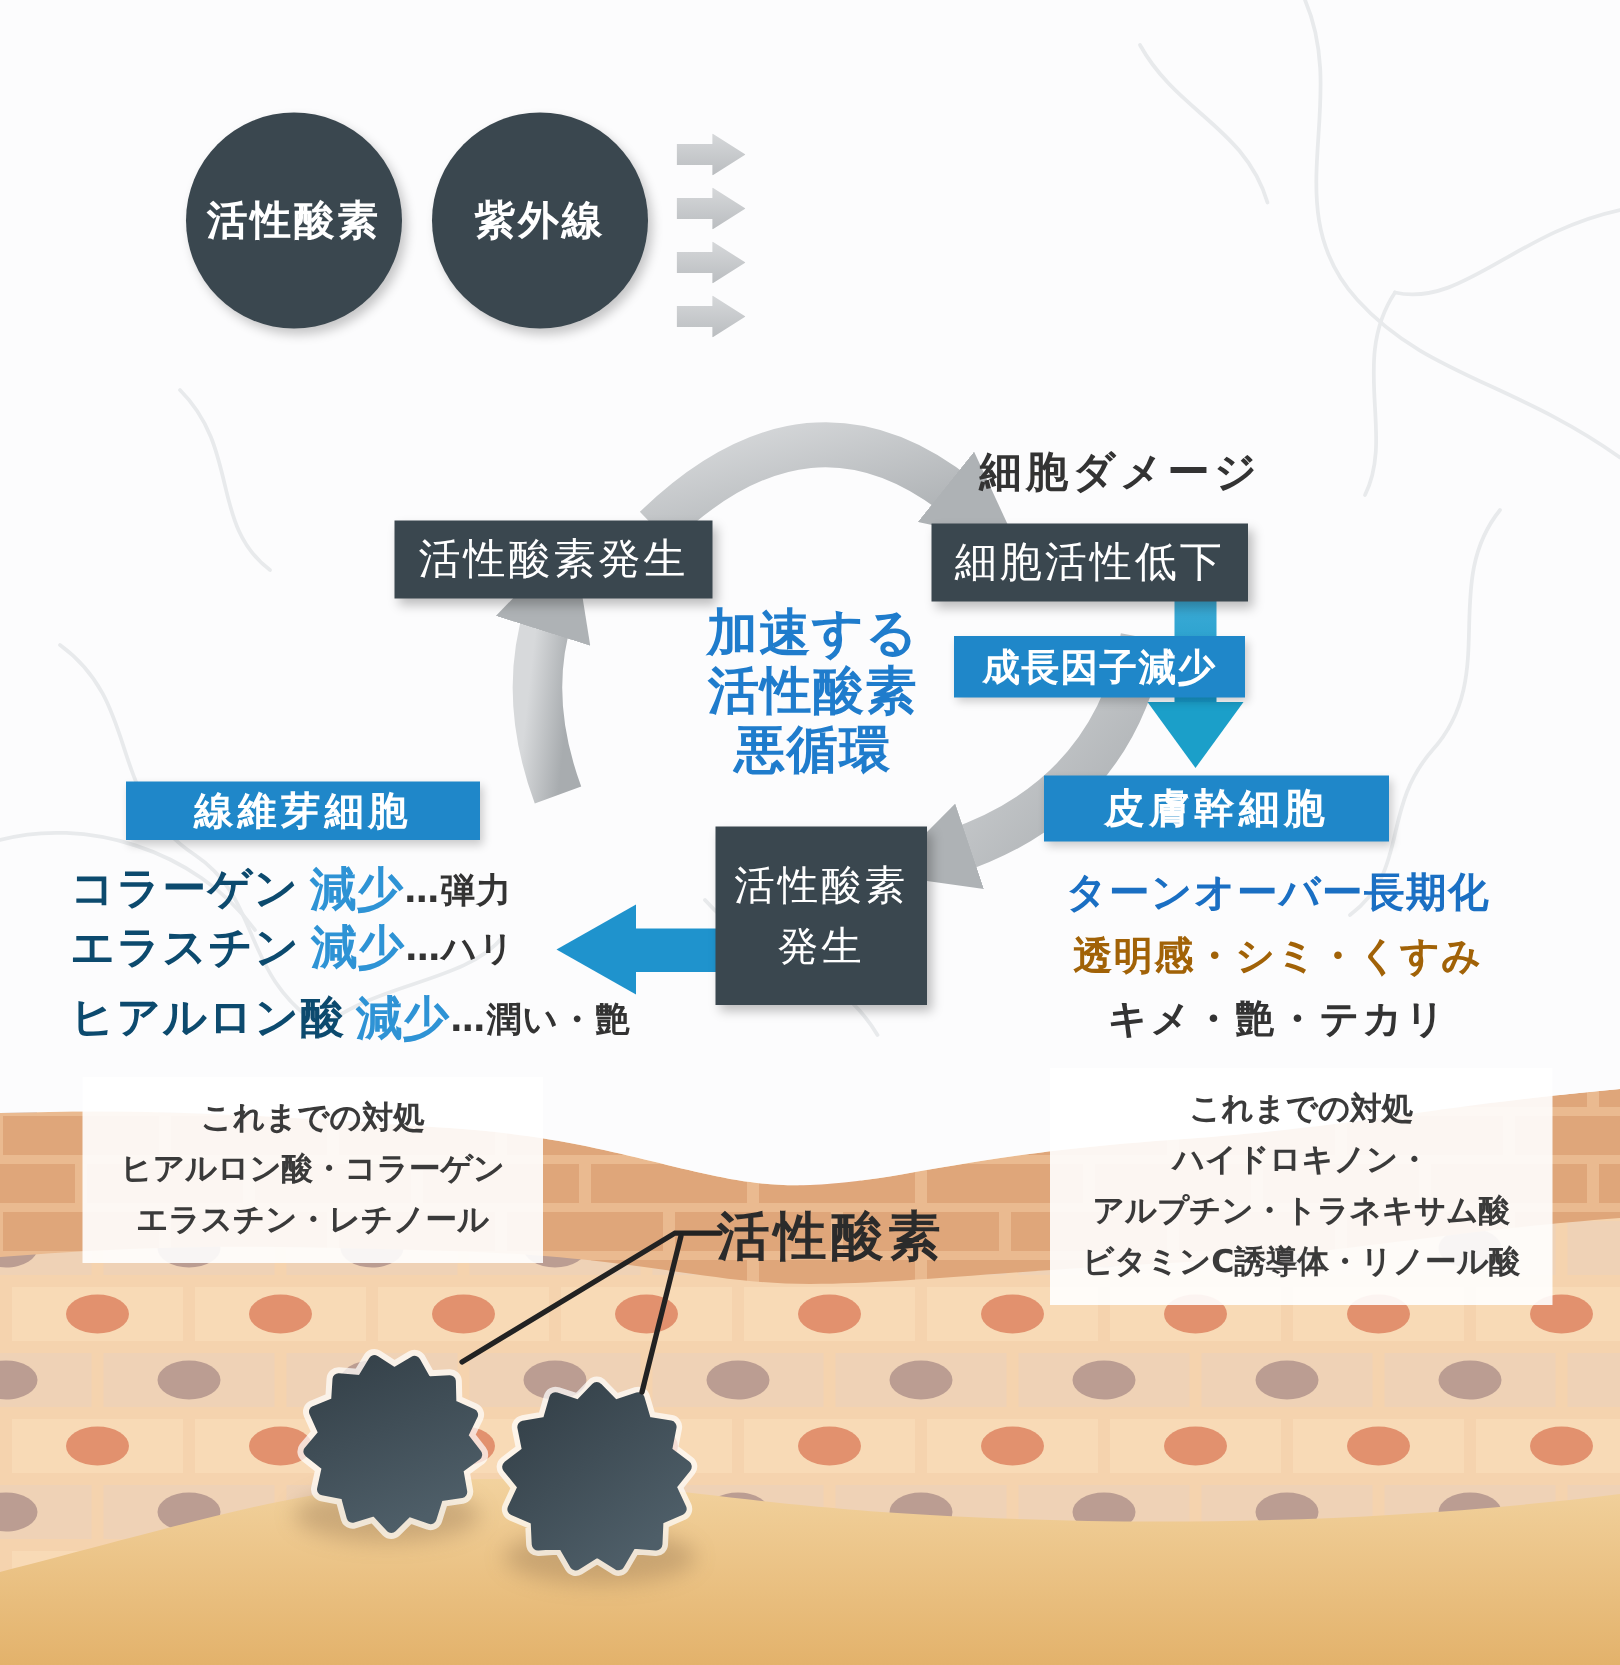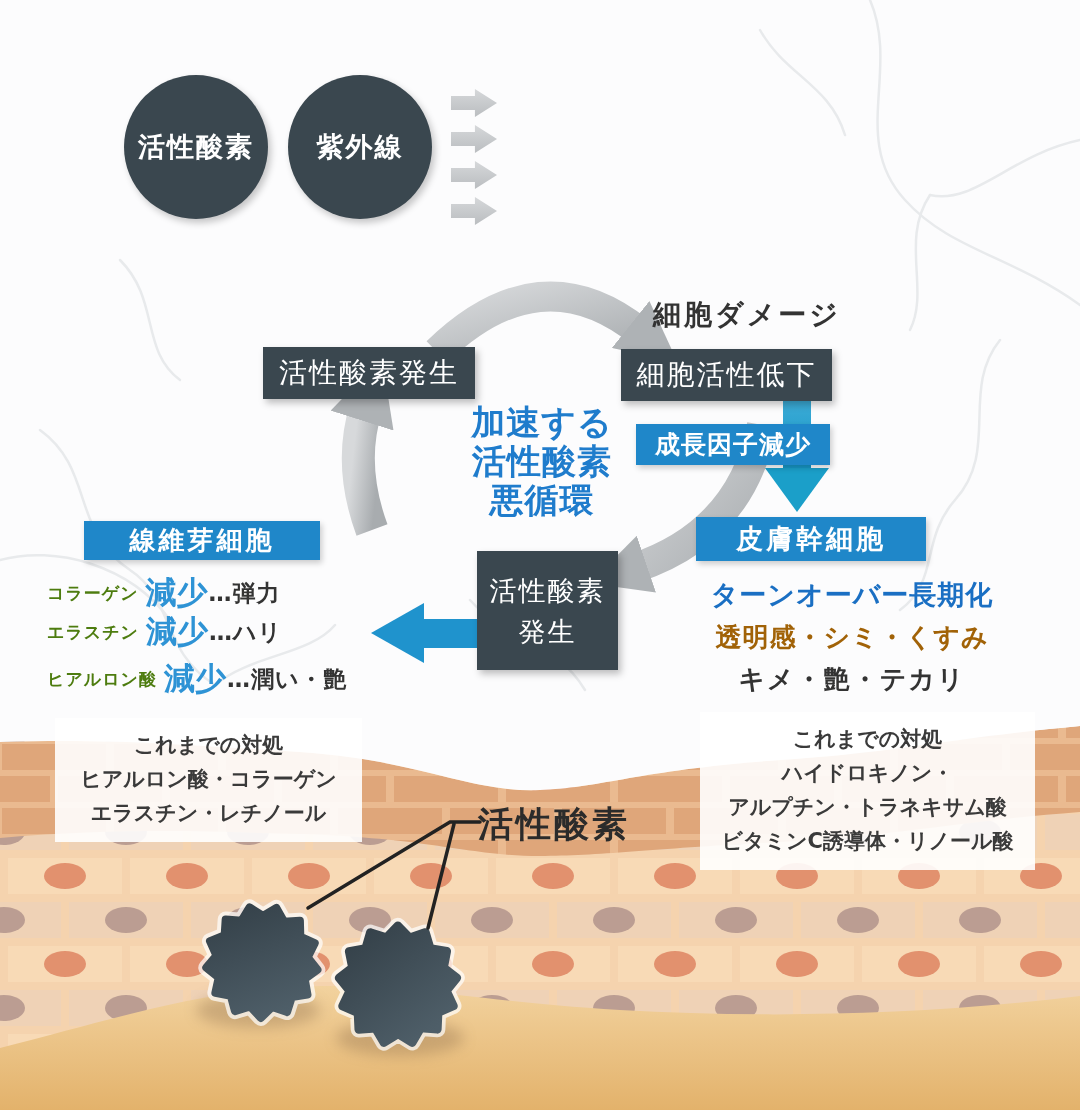--- a/index.html
+++ b/index.html
@@ -63,21 +63,21 @@
   #stem-label-box{left:696px;top:517px;width:230px;height:44px;font-size:27px;letter-spacing:3px;}
 
   #center-text{
     position:absolute;left:440px;top:403px;width:204px;text-align:center;
     color:#1f7ccc;font-size:34px;font-weight:bold;line-height:39px;letter-spacing:1px;
   }
 
   
   .f-row{position:absolute;left:47px;display:flex;align-items:center;white-space:nowrap;}
   #f-row-0{top:572px;} #f-row-1{top:611px;} #f-row-2{top:658px;}
-  .f-name{font-size:17px;font-weight:bold;color:#4d7c0f;letter-spacing:1px;}
+  .f-name{font-size:29px;font-weight:bold;color:#0c4a6e;letter-spacing:1px;}
   .f-change{font-size:31px;font-weight:bold;color:#2e93d5;margin:0 1px 0 7px;}
   .f-result{font-size:23px;font-weight:bold;color:#333;letter-spacing:1px;}
 
   
   .stem-line{position:absolute;left:702px;width:300px;text-align:center;font-weight:bold;white-space:nowrap;}
   #stem-highlight{top:577px;font-size:27px;color:#1a6fc3;letter-spacing:1px;}
   #stem-line2{top:620px;font-size:26px;color:#a16207;letter-spacing:1px;}
   #stem-line3{top:662px;font-size:26px;color:#333;letter-spacing:2px;}
 
   

